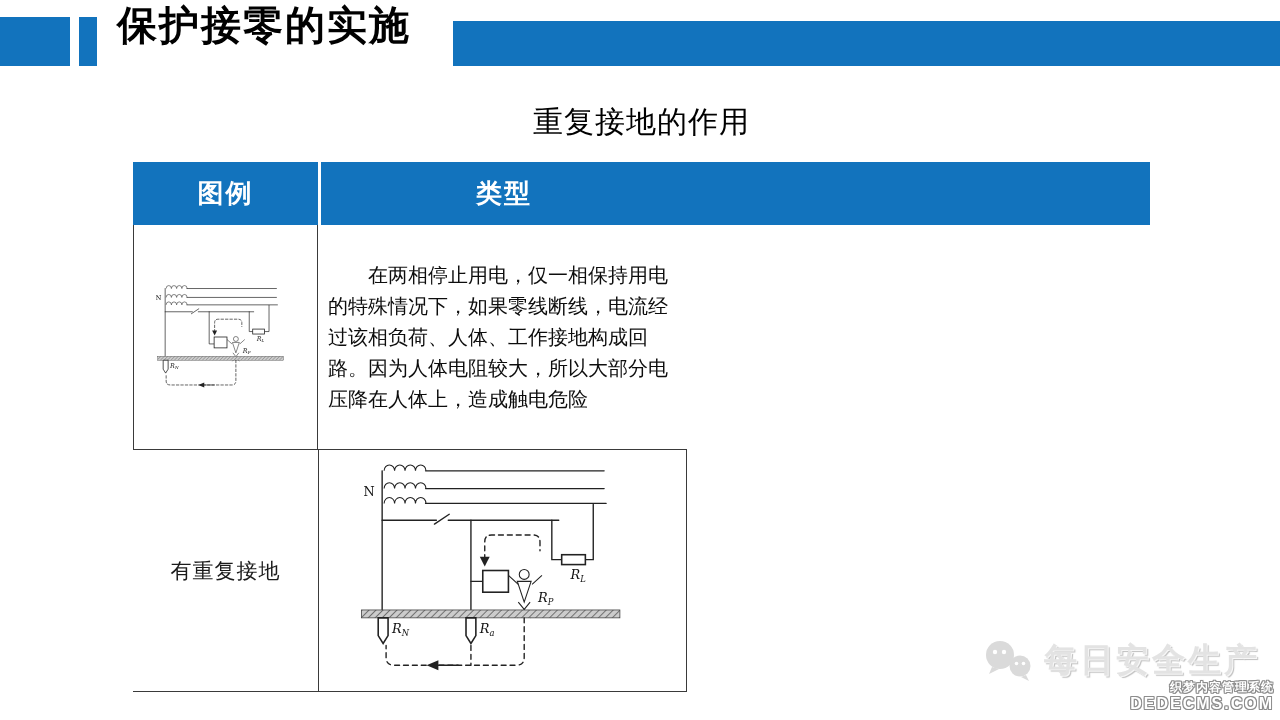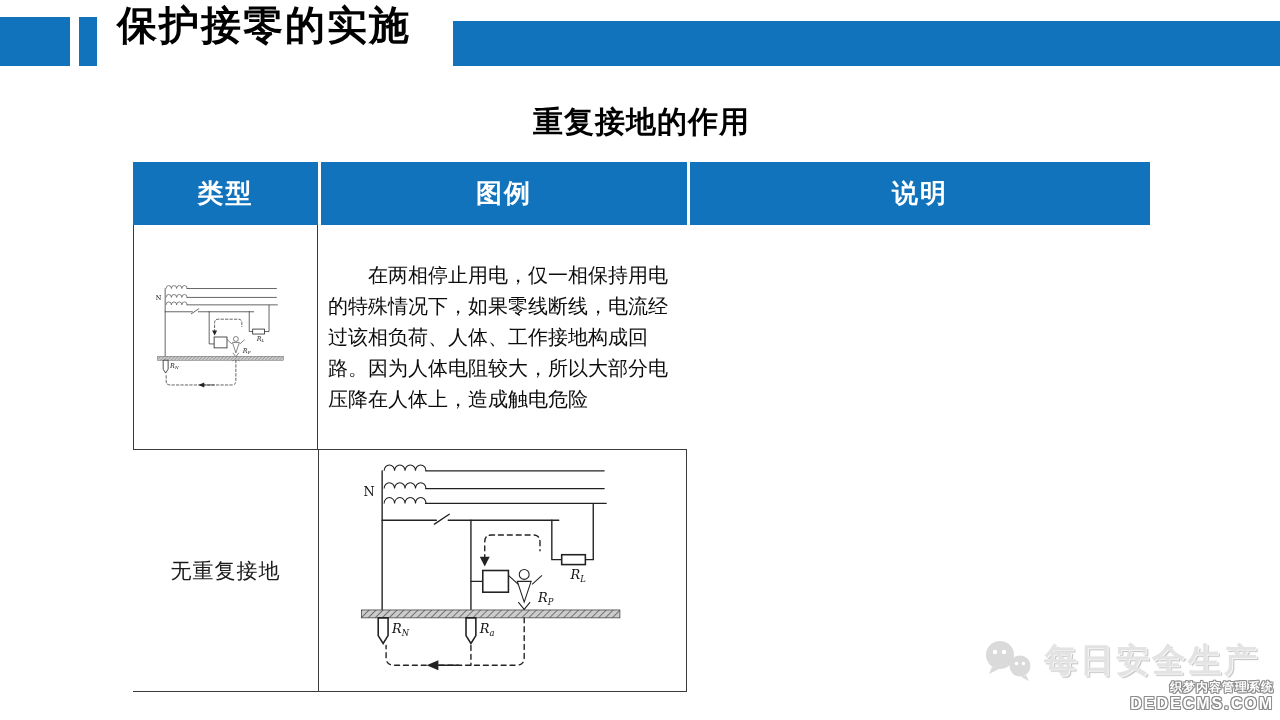--- a/index.html
+++ b/index.html
@@ -13,21 +13,21 @@
   #title-block{position:absolute;left:0;top:17px;width:70px;height:49px;}
   #title-stripe{position:absolute;left:79px;top:17px;width:18px;height:49px;}
   #title-text{
     position:absolute;left:117px;top:0;height:52px;line-height:50px;
     font-size:40px;font-weight:bold;letter-spacing:2px;color:#000;white-space:nowrap;
   }
   #title-bar{position:absolute;left:453px;top:21px;width:827px;height:45px;}
   
   #subtitle{
     position:absolute;left:133px;top:102px;width:1017px;text-align:center;
-    font-size:30px;font-weight:bold;color:#000;letter-spacing:1px;
+    font-size:30px;font-weight:normal;color:#000;letter-spacing:1px;
   }
   
   #table{position:absolute;left:133px;top:162px;width:1017px;}
   .thead{display:grid;grid-template-columns:185px 369px 463px;height:63px;background:var(--accent);}
   .th{display:flex;align-items:center;justify-content:center;color:#fff;font-size:26px;font-weight:bold;letter-spacing:2px;}
   .th + .th{border-left:3px solid #fff;}
   .trow{display:grid;grid-template-columns:185px 369px 463px;}
   .trow.r1{height:225px;}
   .trow.r2{height:242px;}
   .td{border-bottom:1px solid var(--line);min-width:0;}
@@ -66,23 +66,22 @@
 
 <div id="title-block" class="accent"></div>
 <div id="title-stripe" class="accent"></div>
 <div id="title-text">保护接零的实施</div>
 <div id="title-bar" class="accent"></div>
 
 <div id="subtitle">重复接地的作用</div>
 
 <div id="table">
   <div class="thead">
+    <div class="th">图例</div>
     <div class="th">类型</div>
-    <div class="th">图例</div>
-    <div class="th">说明</div>
   </div>
 
   <div class="trow r1">
     <div class="td mid fig-cell">
       <svg width="365" height="222" viewBox="0 0 370 226">
         <defs>
           <pattern id="hatch1" patternUnits="userSpaceOnUse" width="5" height="8" patternTransform="rotate(45)">
             <rect width="5" height="8" fill="#cccccc"></rect>
             <line x1="0" y1="0" x2="0" y2="8" stroke="#5a5a5a" stroke-width="1.6"></line>
           </pattern>
@@ -134,21 +133,21 @@
         <text class="dlabel" x="220" y="145"><tspan>R</tspan><tspan class="s" dy="3">P</tspan></text>
         <text class="dlabel" x="73" y="175"><tspan>R</tspan><tspan class="s" dy="3">N</tspan></text>
       </svg>
     </div>
     <div class="td desc-cell">
       <p>在两相停止用电，仅一相保持用电的特殊情况下，如果零线断线，电流经过该相负荷、人体、工作接地构成回路。因为人体电阻较大，所以大部分电压降在人体上，造成触电危险</p>
     </div>
   </div>
 
   <div class="trow r2">
-    <div class="td type-cell">无重复接地</div>
+    <div class="td type-cell">有重复接地</div>
     <div class="td mid fig-cell">
       <svg width="365" height="229" viewBox="0 0 370 232">
         <defs>
           <pattern id="hatch2" patternUnits="userSpaceOnUse" width="5" height="8" patternTransform="rotate(45)">
             <rect width="5" height="8" fill="#cccccc"></rect>
             <line x1="0" y1="0" x2="0" y2="8" stroke="#5a5a5a" stroke-width="1.6"></line>
           </pattern>
         </defs>
         <g>
           <path class="thin" d="M65,15 a5.3,6 0 0 1 10.6,0 a5.3,6 0 0 1 10.6,0 a5.3,6 0 0 1 10.6,0 a5.3,6 0 0 1 10.6,0"></path>

